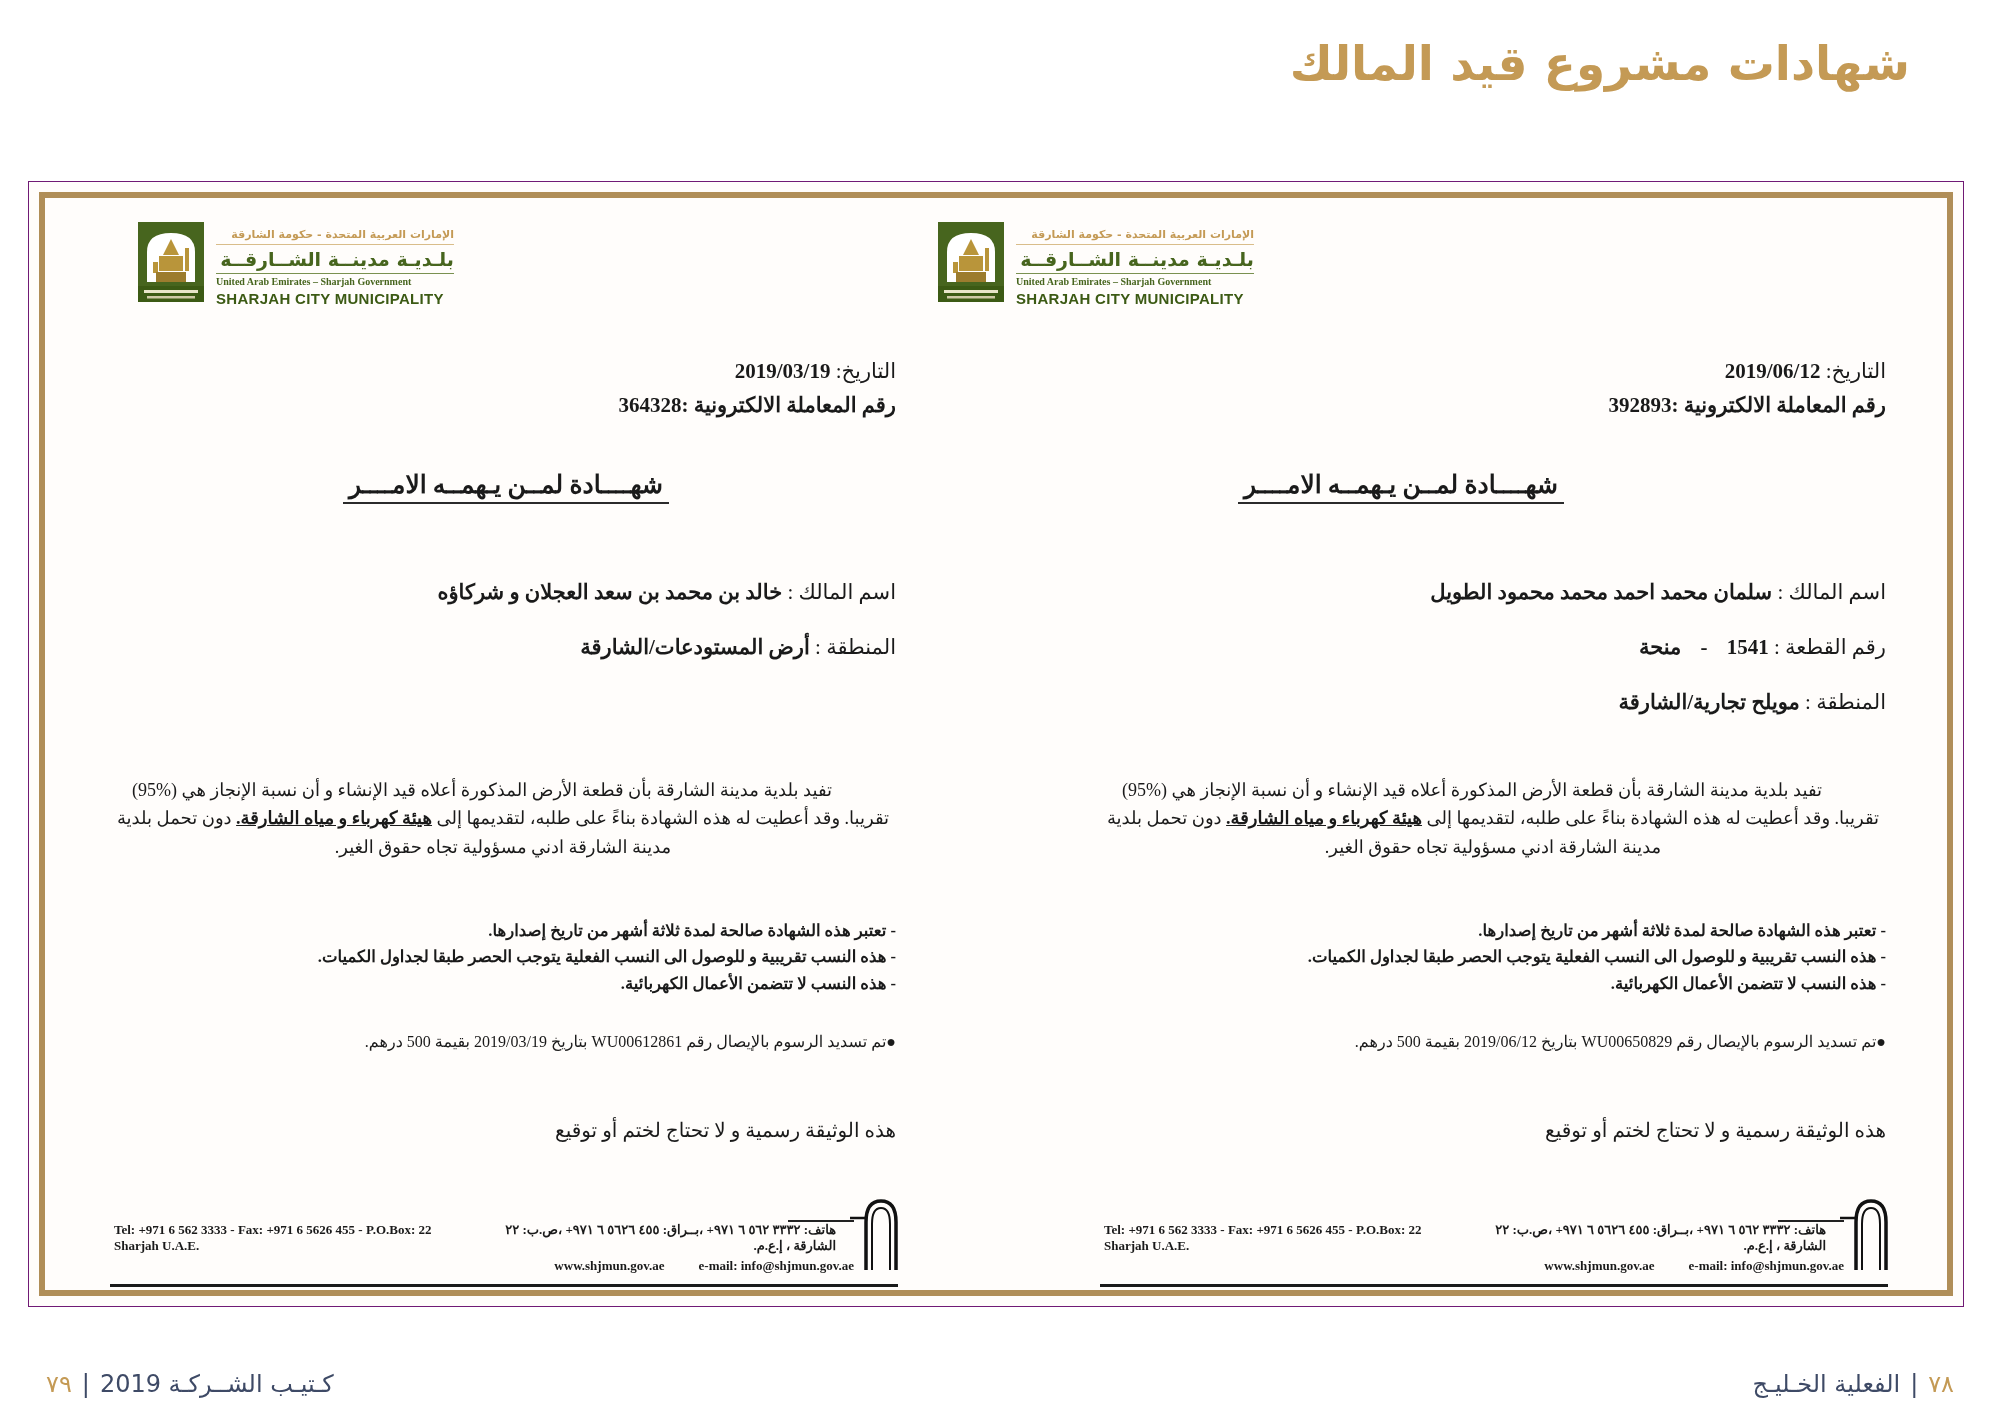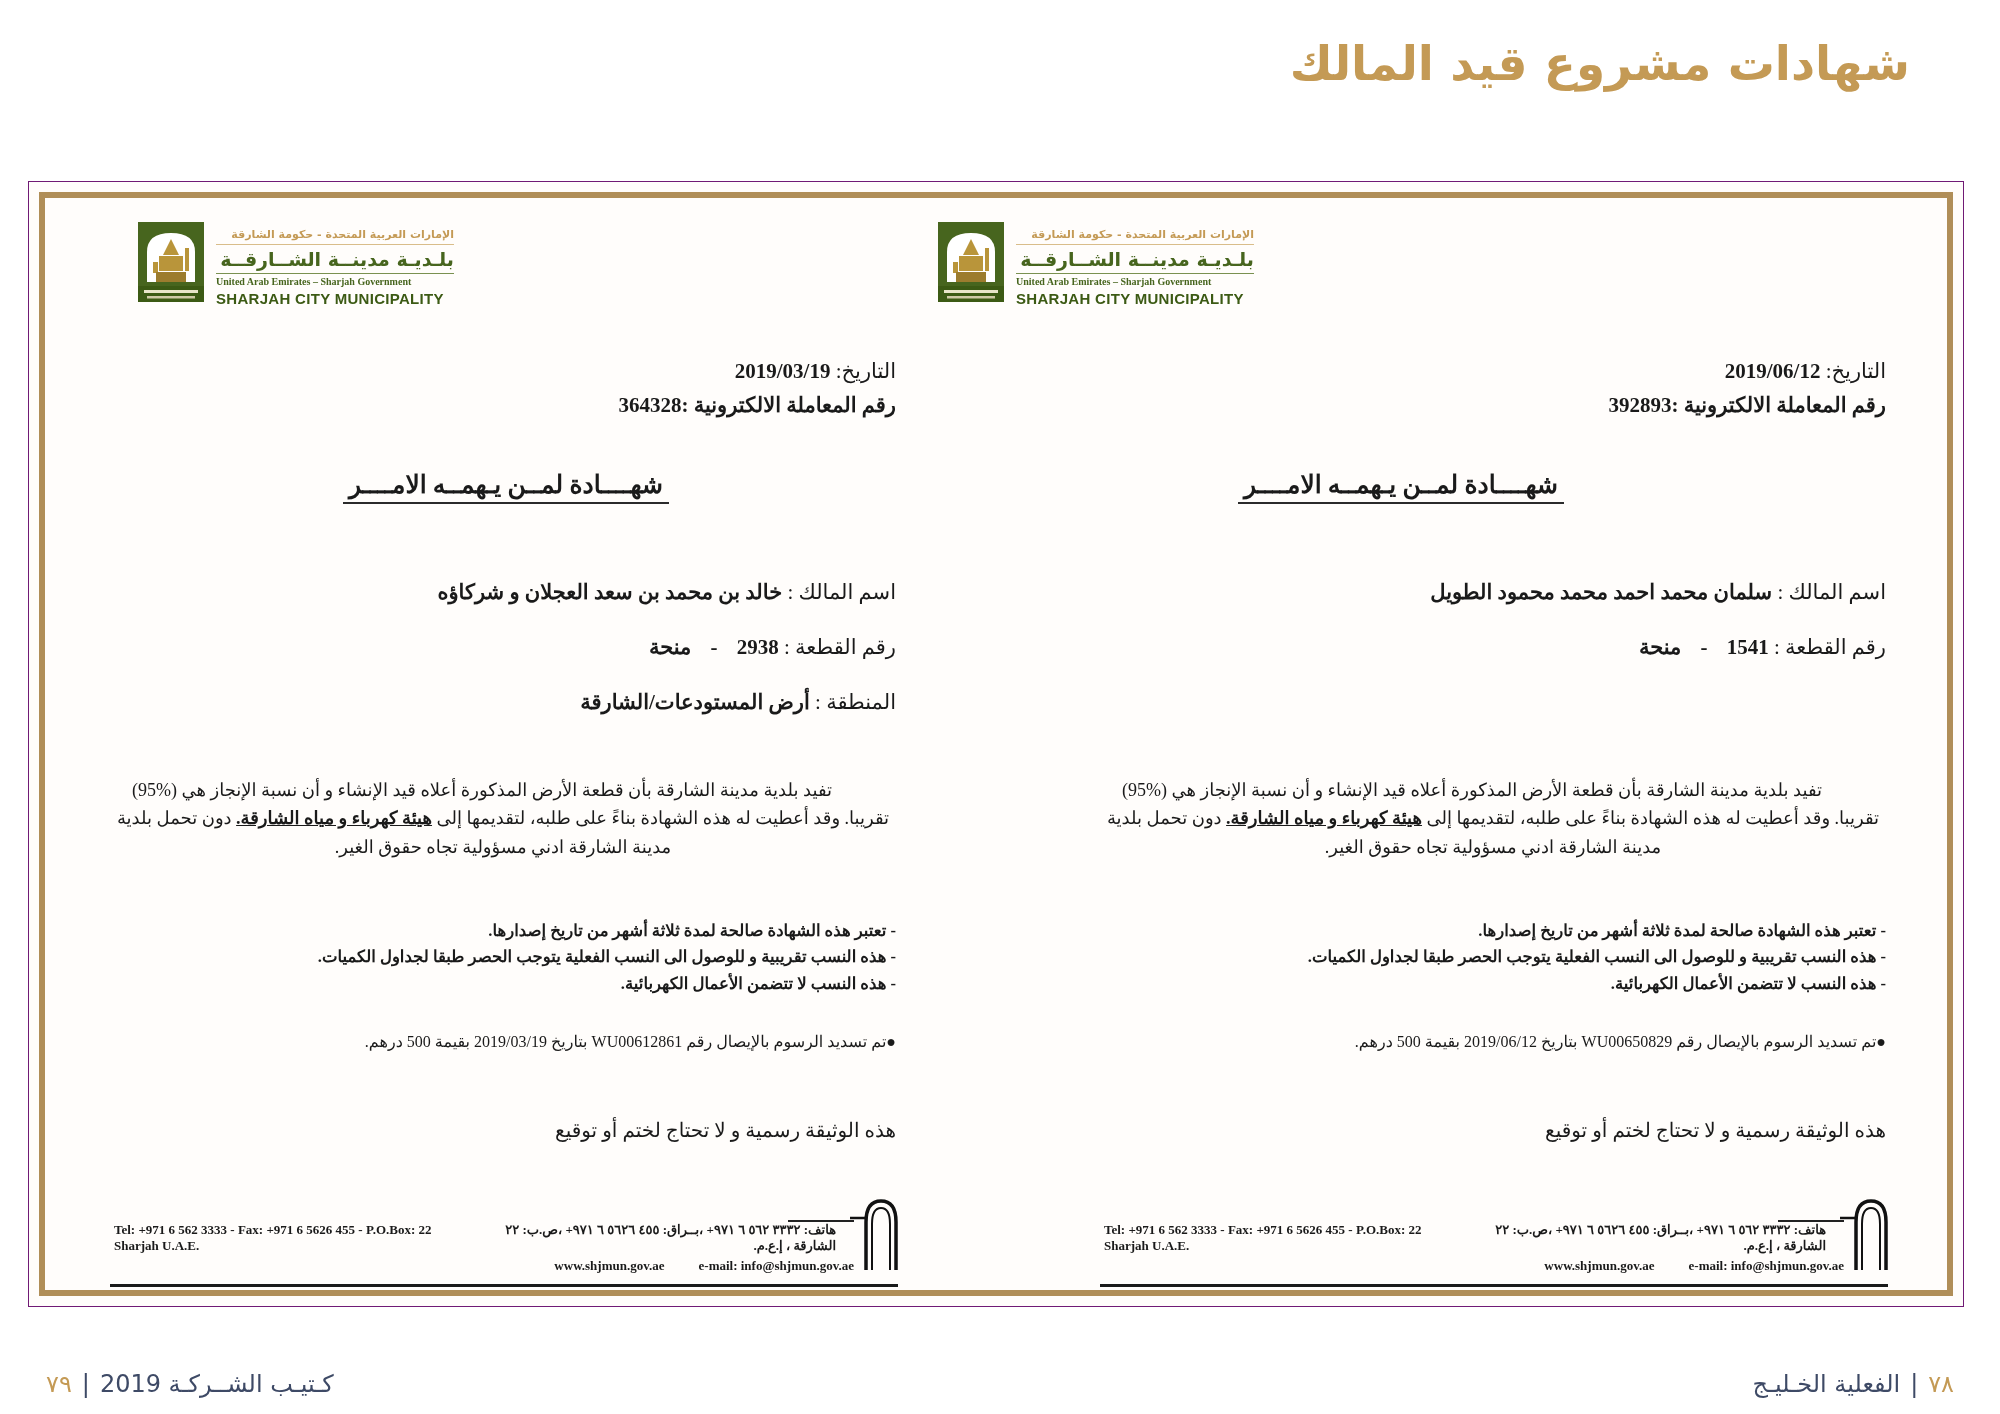--- a/index.html
+++ b/index.html
@@ -135,26 +135,20 @@
     <div class="doc-title">
       <span>شهــــادة لمــن يـهمــه الامــــر</span>
     </div>
 
     <div class="owner-block">
       <div class="info-row">
         <span class="lbl">اسم المالك :</span>
         <span class="val">خالد بن محمد بن سعد العجلان و شركاؤه</span>
       </div>
       <div class="info-row">
-        <span class="lbl">رقم القطعة :</span>
-        <span class="val num">2938</span>
-        <span class="plot-dash">-</span>
-        <span class="val">منحة</span>
-      </div>
-      <div class="info-row">
         <span class="lbl">المنطقة :</span>
         <span class="val">أرض المستودعات/الشارقة</span>
       </div>
     </div>
 
     <div class="body-block">
       <span>تفيد بلدية مدينة الشارقة بأن قطعة الأرض المذكورة أعلاه قيد الإنشاء و أن نسبة الإنجاز هي (%95) تقريبا. وقد أعطيت له هذه الشهادة بناءً على طلبه، لتقديمها إلى</span>
       <span class="body-underline">هيئة كهرباء و مياه الشارقة.</span>
       <span>دون تحمل بلدية مدينة الشارقة ادني مسؤولية تجاه حقوق الغير.</span>
     </div>
@@ -232,20 +226,24 @@
       <div class="info-row">
         <span class="lbl">اسم المالك :</span>
         <span class="val">سلمان محمد احمد محمد محمود الطويل</span>
       </div>
       <div class="info-row">
         <span class="lbl">رقم القطعة :</span>
         <span class="val num">1541</span>
         <span class="plot-dash">-</span>
         <span class="val">منحة</span>
       </div>
+      <div class="info-row">
+        <span class="lbl">المنطقة :</span>
+        <span class="val">مويلح تجارية/الشارقة</span>
+      </div>
     </div>
 
     <div class="body-block">
       <span>تفيد بلدية مدينة الشارقة بأن قطعة الأرض المذكورة أعلاه قيد الإنشاء و أن نسبة الإنجاز هي (%95) تقريبا. وقد أعطيت له هذه الشهادة بناءً على طلبه، لتقديمها إلى</span>
       <span class="body-underline">هيئة كهرباء و مياه الشارقة.</span>
       <span>دون تحمل بلدية مدينة الشارقة ادني مسؤولية تجاه حقوق الغير.</span>
     </div>
 
     <div class="notes-block">
       <div>-    تعتبر هذه الشهادة صالحة لمدة ثلاثة أشهر من تاريخ إصدارها.</div>

